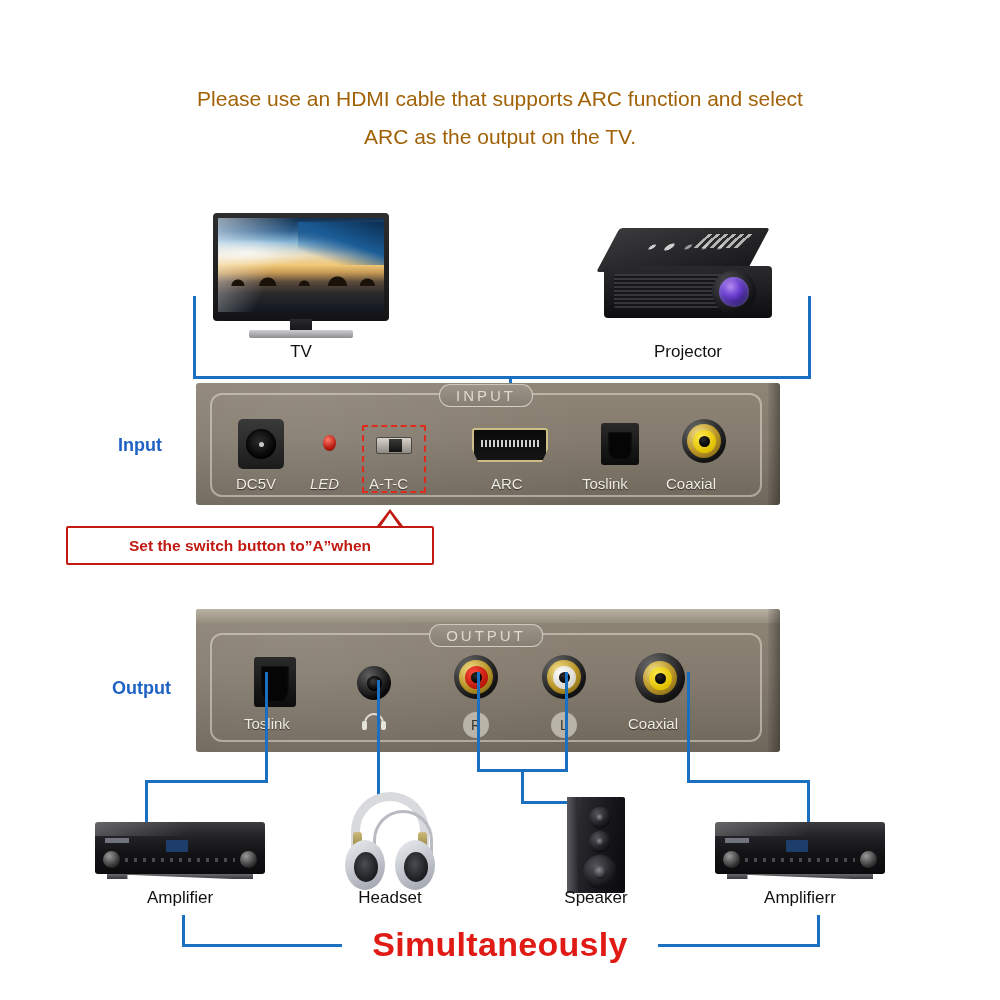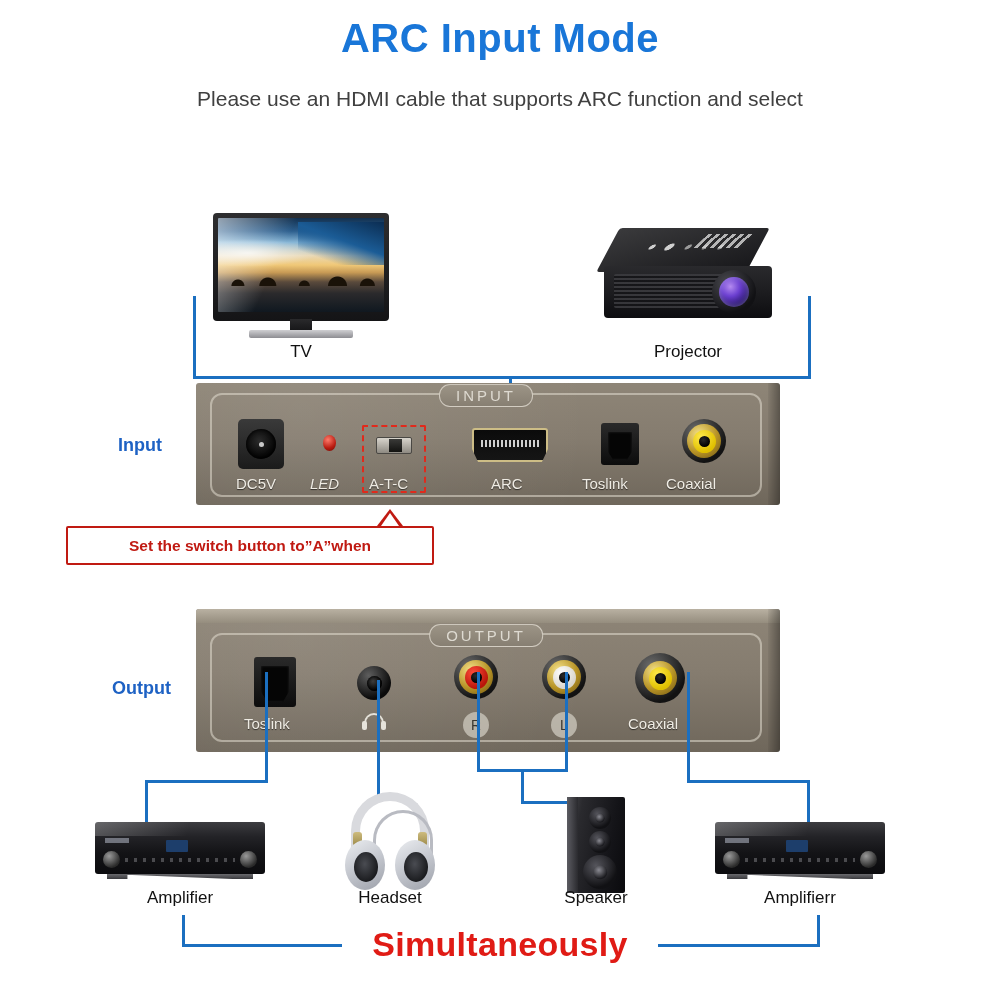--- a/index.html
+++ b/index.html
@@ -14,21 +14,21 @@
 
   
   .title {
     position: absolute; left: 0; top: 16px; width: 1000px;
     text-align: center;
     font-size: 40px; font-weight: bold; color: #1976d8;
     letter-spacing: .5px;
   }
   .subtitle {
     position: absolute; left: 140px; top: 80px; width: 720px;
-    text-align: center; color: #404040;
+    text-align: center; color: #a16207;
     font-size: 21px; line-height: 38px;
   }
 
   
   .side-label {
     position: absolute; font-size: 18px; font-weight: bold; color: #1e62c4;
   }
   .side-label.in  { left: 118px; top: 435px; }
   .side-label.out { left: 112px; top: 678px; }
 
@@ -374,23 +374,23 @@
   .red-word {
     position: absolute; color: #e01b15; font-weight: bold;
     font-size: 34px; letter-spacing: .3px; white-space: nowrap;
   }
 </style>
 </head>
 <body>
 
 <div id="stage">
 
-  <div class="title">ARC Input Mode</div>
   <div class="subtitle">
     <div>Please use an HDMI cable that supports ARC function and select</div>
+    <div>ARC as the output on the TV.</div>
   </div>
 
   <div class="tv">
     <div class="tv-bezel">
       <div class="tv-screen">
         <div class="tv-silhouette"></div>
       </div>
     </div>
     <div class="tv-stand-neck"></div>
     <div class="tv-stand-base"></div>

